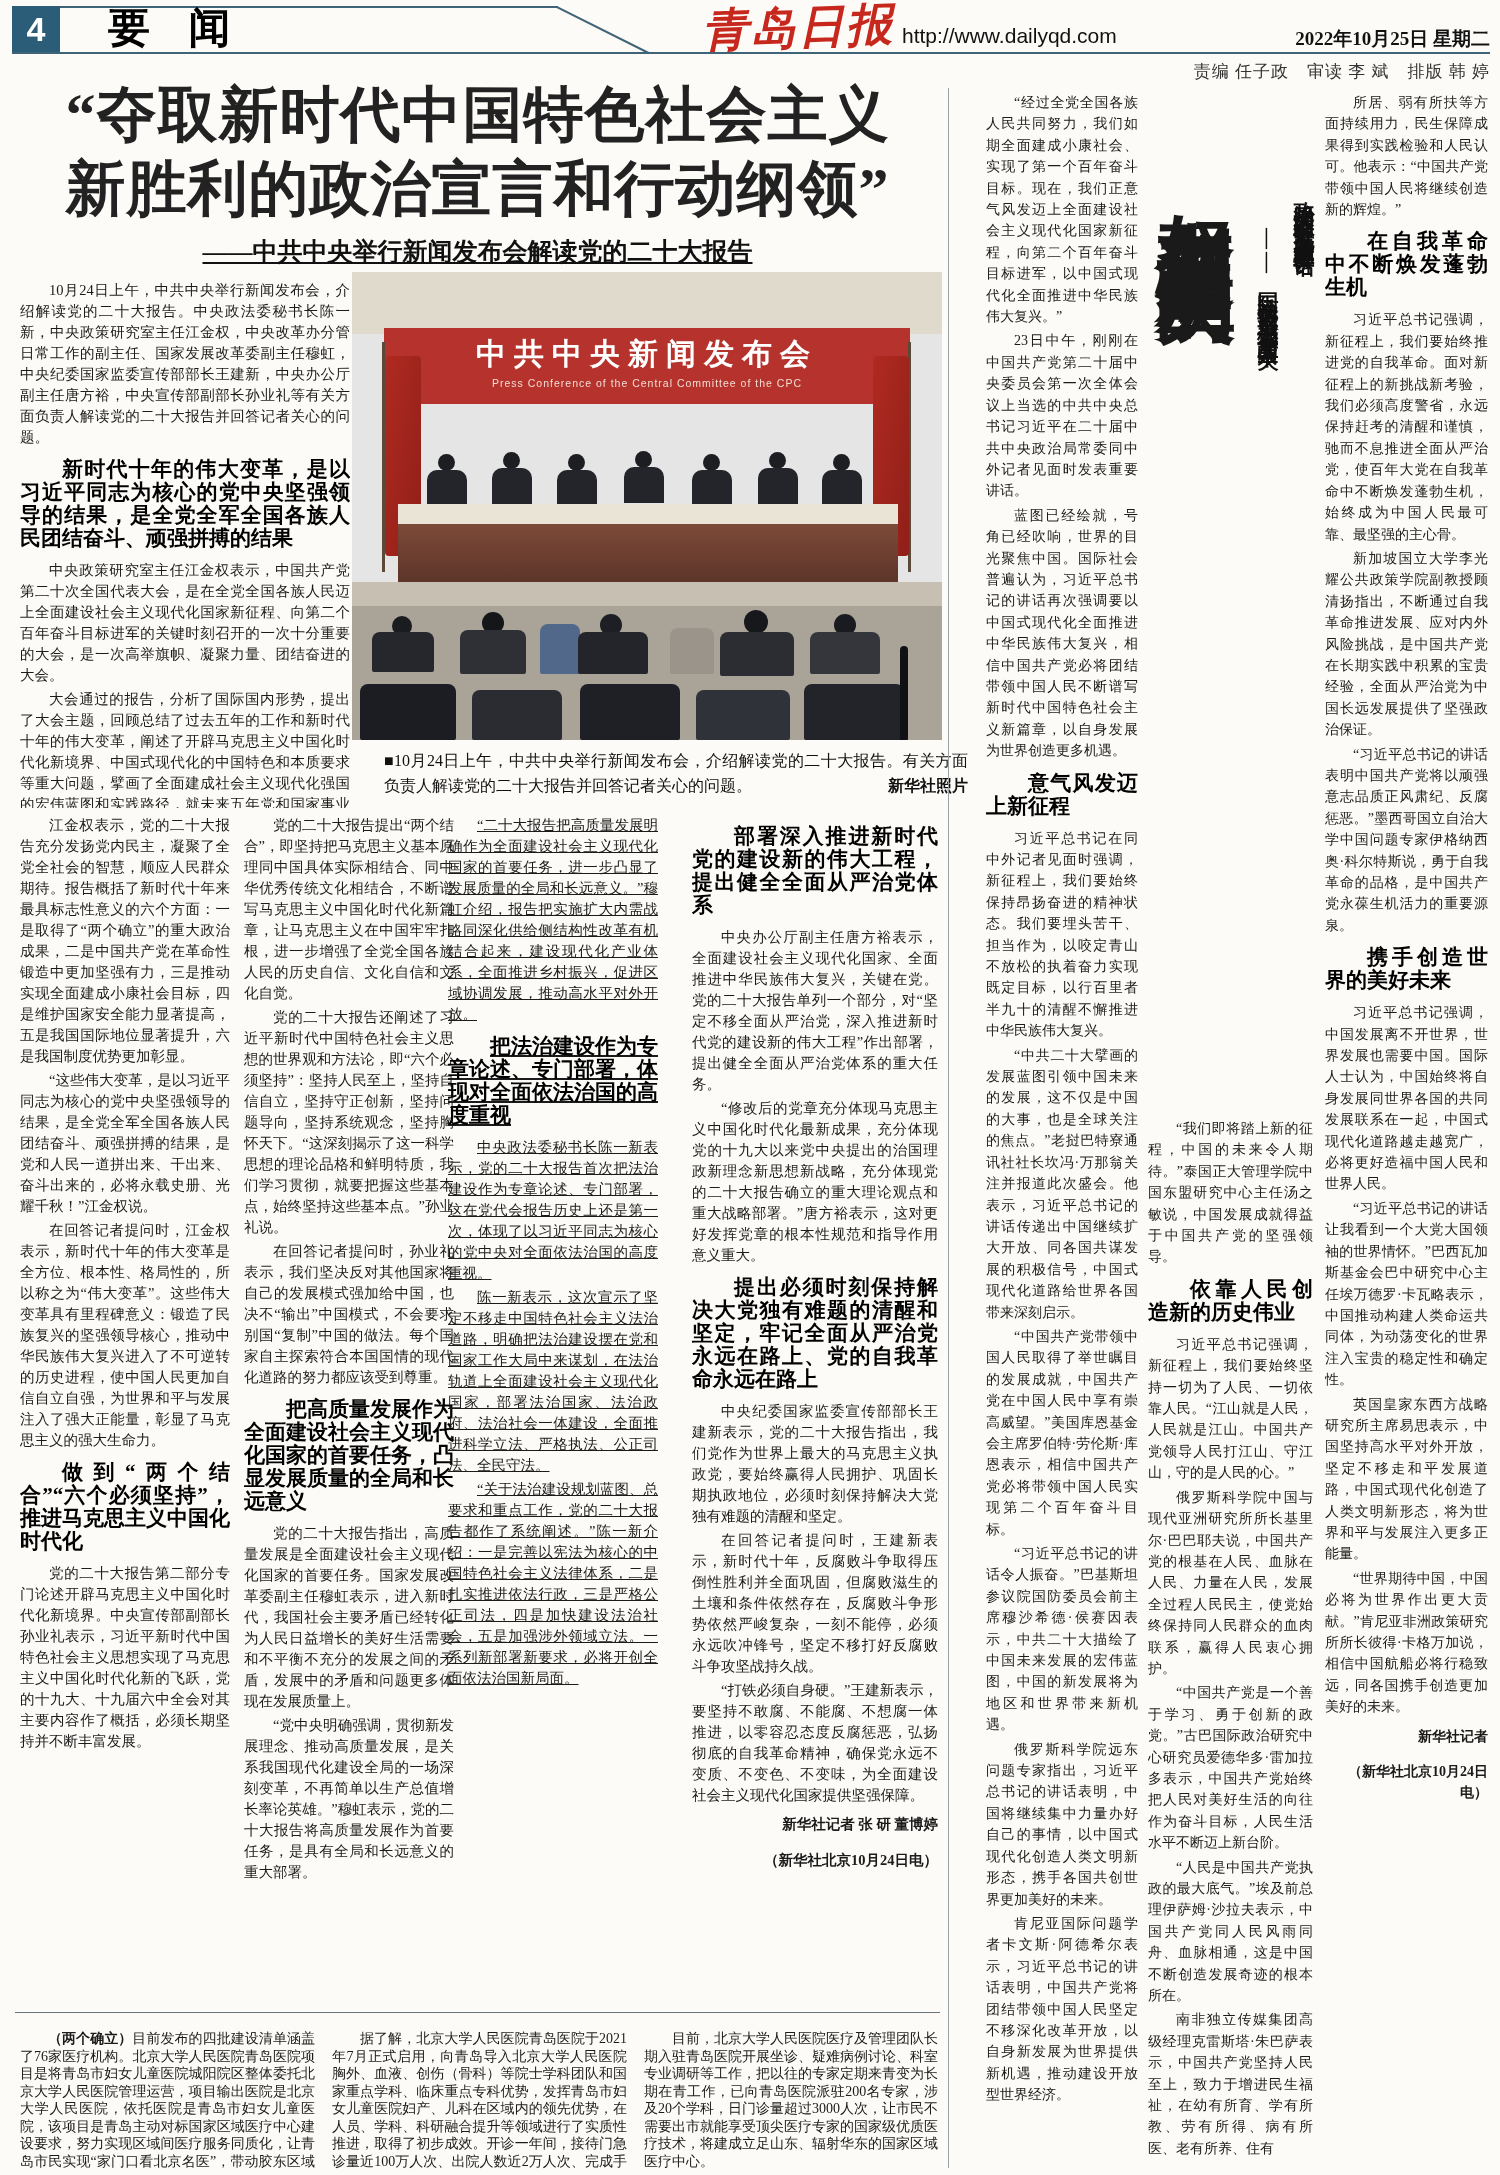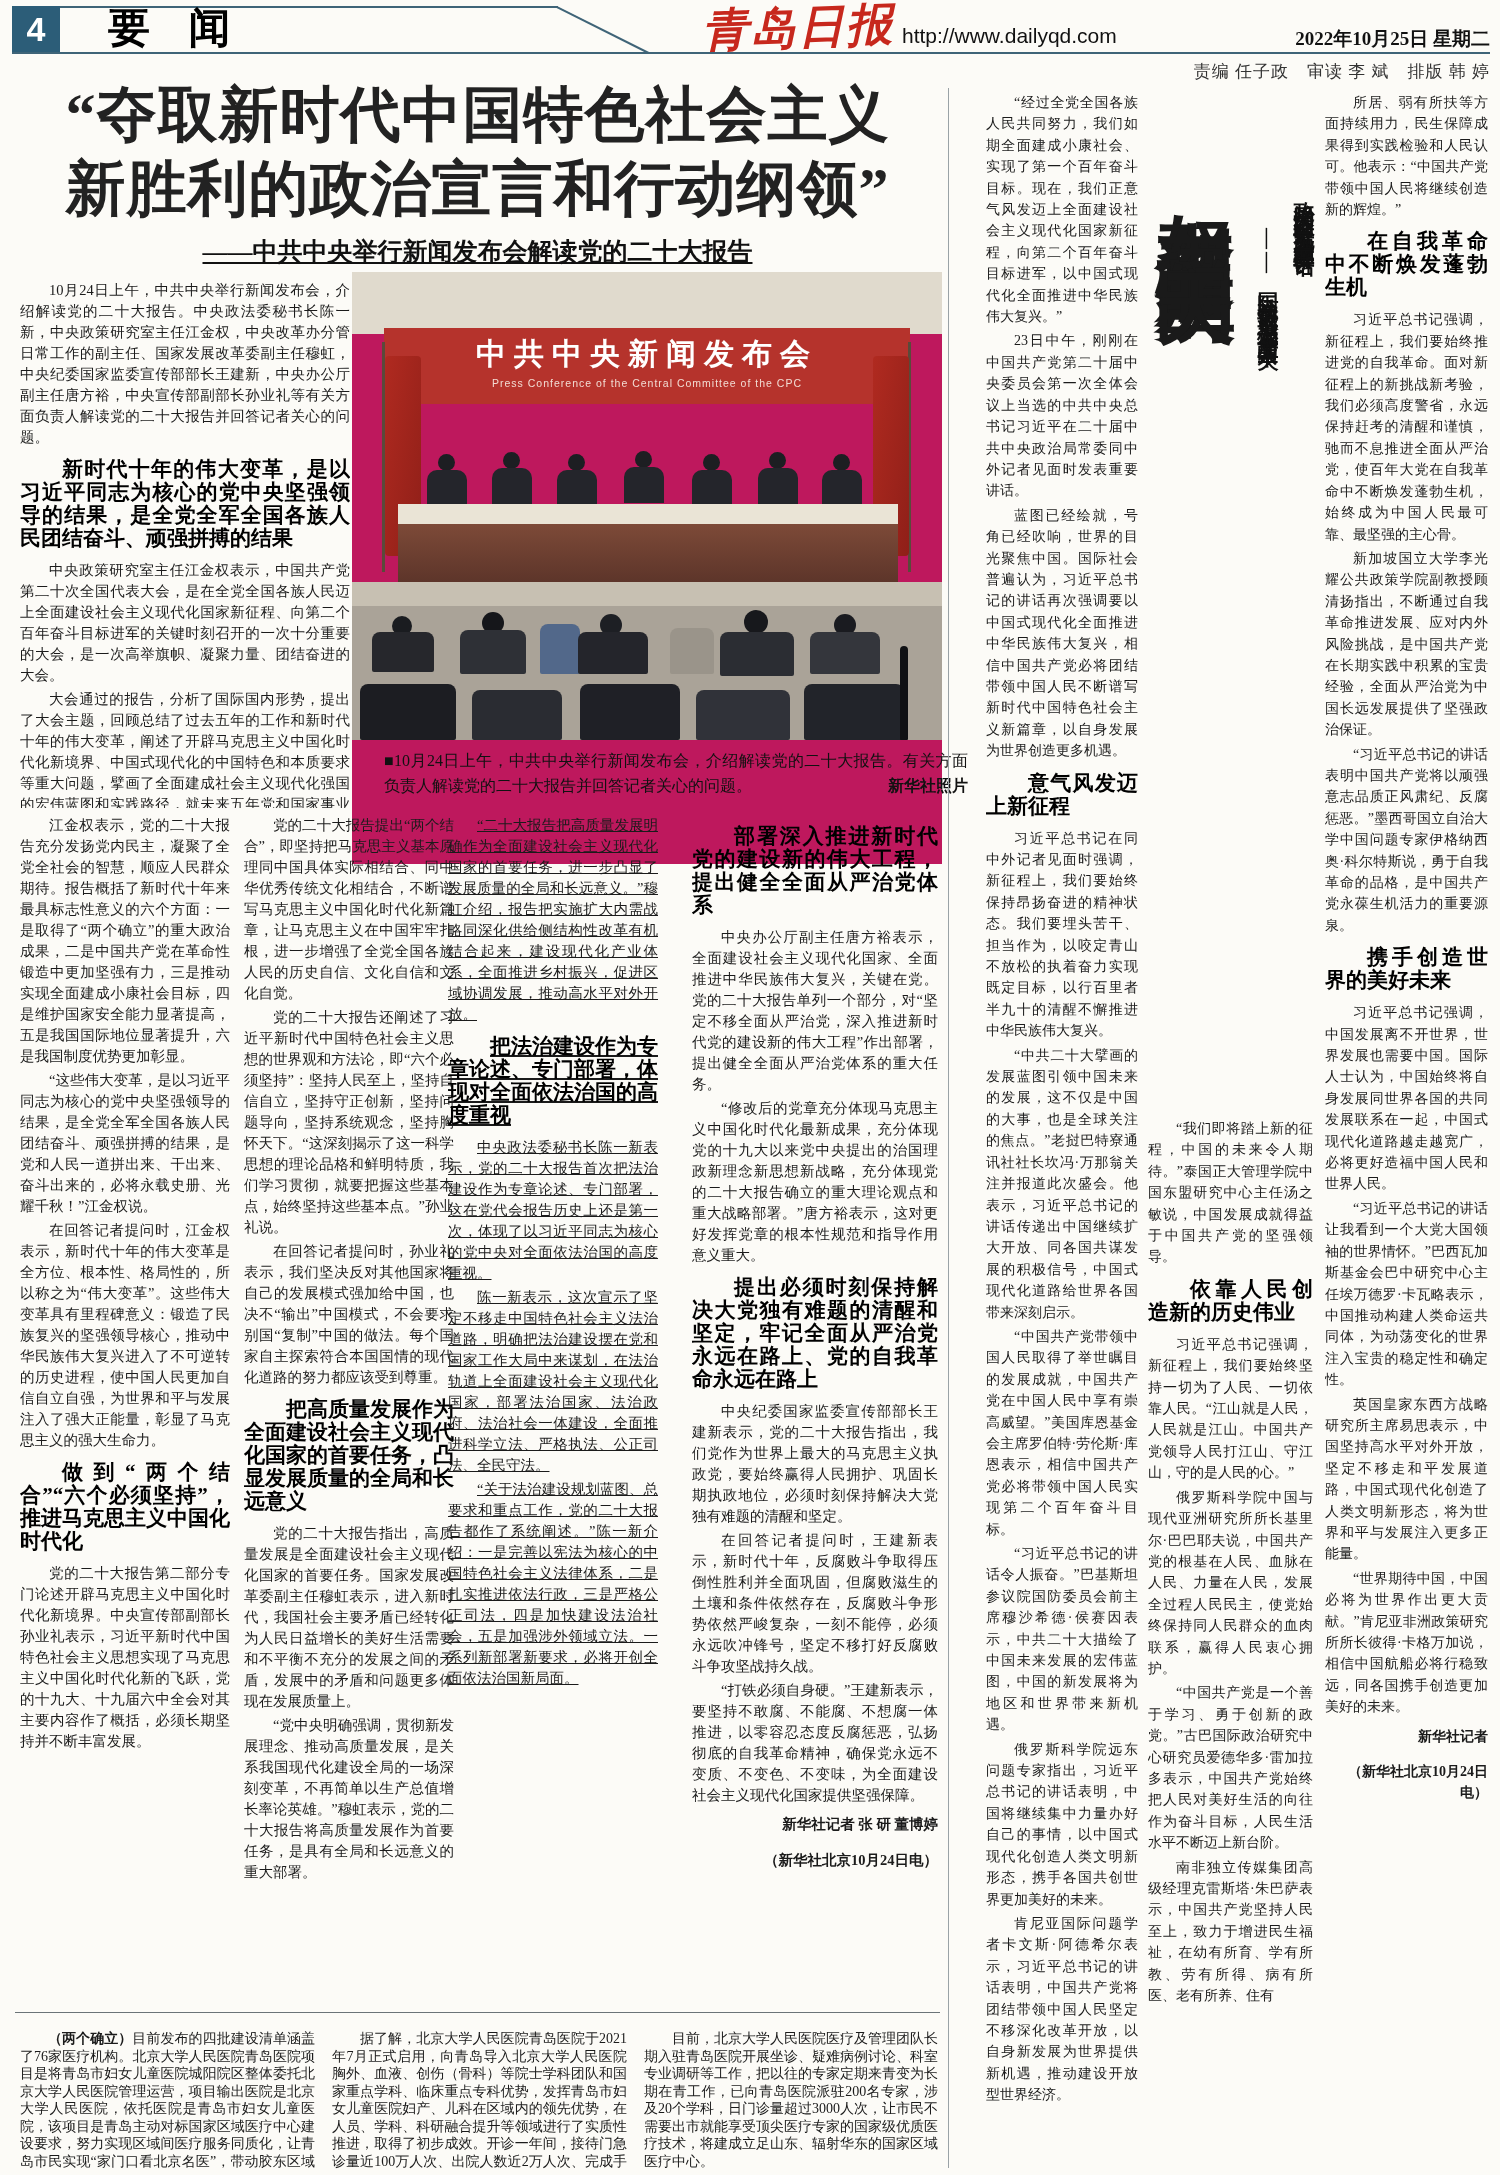--- a/index.html
+++ b/index.html
@@ -20,21 +20,21 @@
   #mh{left:15px;top:78px;width:925px;text-align:center;color:#222;}
   #mh .l{font:900 60px/74px "Liberation Serif",serif;letter-spacing:1px;white-space:nowrap;}
   #mh .deck{margin-top:9px;font:700 25px/34px "Liberation Serif",serif;color:#111;text-decoration:underline;}
   
   .col{position:absolute;overflow:hidden;font-size:14.5px;line-height:21px;text-align:justify;}
   .col p.para{margin:0 0 3px;text-indent:2em;}
   .col .subhead{font-weight:700;font-size:21px;line-height:23px;margin:10px 0;text-indent:2em;color:#000;}
   .col .byline{font-weight:700;text-align:right;text-indent:0;margin-top:8px;}
   .rcol{font-size:14px;line-height:21.4px;}
   
-  #photo{left:352px;top:272px;width:590px;height:592px;background:#be185d;overflow:hidden;text-decoration:underline;}
+  #photo{left:352px;top:272px;width:590px;height:468px;background:#e5e5e5;overflow:hidden;text-decoration:underline;}
   #photo .wallTop{position:absolute;left:0;top:0;width:100%;height:62px;background:#e0dacd;}
   #photo .banner{position:absolute;left:32px;top:56px;width:526px;height:76px;background:#b5332c;
                  text-align:center;color:#fff;}
   #photo .banner .cn{font:700 30px/44px "Liberation Serif",serif;letter-spacing:8px;margin-top:4px;}
   #photo .banner .en{font:400 10.5px/14px "Liberation Sans",sans-serif;color:#f2dcd3;letter-spacing:1px;}
   .flag{position:absolute;width:36px;height:200px;background:linear-gradient(100deg,#b02a20,#8f1f18);border-radius:4px;}
   .flagpole{position:absolute;width:3px;height:230px;background:#5a4a3a;}
   .figure{position:absolute;width:40px;height:52px;}
   .figure .head{position:absolute;left:11px;top:0;width:17px;height:17px;border-radius:50%;background:#1d1e22;}
   .figure .bodyy{position:absolute;left:0;top:16px;width:40px;height:36px;border-radius:10px 10px 0 0;background:#24252b;}
@@ -209,20 +209,21 @@
   <div class="abs" id="vtitle">努力创造更加灿烂的明天</div>
   <div class="abs vsub" style="left:1288px;top:185px;height:640px;">政治局常委同中外记者见面会上的重要讲话</div>
   <div class="abs vsub" style="left:1252px;top:228px;height:700px;">——国际社会热议习近平总书记在二十届中共中央</div>
 
   <div class="col rcol" style="left:1148px;top:1118px;width:165px;height:1047px;">
       <p class="para">“我们即将踏上新的征程，中国的未来令人期待。”泰国正大管理学院中国东盟研究中心主任汤之敏说，中国发展成就得益于中国共产党的坚强领导。</p>
       <div class="subhead">依靠人民创造新的历史伟业</div>
       <p class="para">习近平总书记强调，新征程上，我们要始终坚持一切为了人民、一切依靠人民。“江山就是人民，人民就是江山。中国共产党领导人民打江山、守江山，守的是人民的心。”</p>
       <p class="para">俄罗斯科学院中国与现代亚洲研究所所长基里尔·巴巴耶夫说，中国共产党的根基在人民、血脉在人民、力量在人民，发展全过程人民民主，使党始终保持同人民群众的血肉联系，赢得人民衷心拥护。</p>
       <p class="para">“中国共产党是一个善于学习、勇于创新的政党。”古巴国际政治研究中心研究员爱德华多·雷加拉多表示，中国共产党始终把人民对美好生活的向往作为奋斗目标，人民生活水平不断迈上新台阶。</p>
+      <p class="para">“人民是中国共产党执政的最大底气。”埃及前总理伊萨姆·沙拉夫表示，中国共产党同人民风雨同舟、血脉相通，这是中国不断创造发展奇迹的根本所在。</p>
       <p class="para">南非独立传媒集团高级经理克雷斯塔·朱巴萨表示，中国共产党坚持人民至上，致力于增进民生福祉，在幼有所育、学有所教、劳有所得、病有所医、老有所养、住有</p>
     </div>
   <div class="col rcol" style="left:1325px;top:92px;width:163px;height:2076px;">
       <p class="para">所居、弱有所扶等方面持续用力，民生保障成果得到实践检验和人民认可。他表示：“中国共产党带领中国人民将继续创造新的辉煌。”</p>
       <div class="subhead">在自我革命中不断焕发蓬勃生机</div>
       <p class="para">习近平总书记强调，新征程上，我们要始终推进党的自我革命。面对新征程上的新挑战新考验，我们必须高度警省，永远保持赶考的清醒和谨慎，驰而不息推进全面从严治党，使百年大党在自我革命中不断焕发蓬勃生机，始终成为中国人民最可靠、最坚强的主心骨。</p>
       <p class="para">新加坡国立大学李光耀公共政策学院副教授顾清扬指出，不断通过自我革命推进发展、应对内外风险挑战，是中国共产党在长期实践中积累的宝贵经验，全面从严治党为中国长远发展提供了坚强政治保证。</p>
       <p class="para">“习近平总书记的讲话表明中国共产党将以顽强意志品质正风肃纪、反腐惩恶。”墨西哥国立自治大学中国问题专家伊格纳西奥·科尔特斯说，勇于自我革命的品格，是中国共产党永葆生机活力的重要源泉。</p>
       <div class="subhead">携手创造世界的美好未来</div>
       <p class="para">习近平总书记强调，中国发展离不开世界，世界发展也需要中国。国际人士认为，中国始终将自身发展同世界各国的共同发展联系在一起，中国式现代化道路越走越宽广，必将更好造福中国人民和世界人民。</p>

